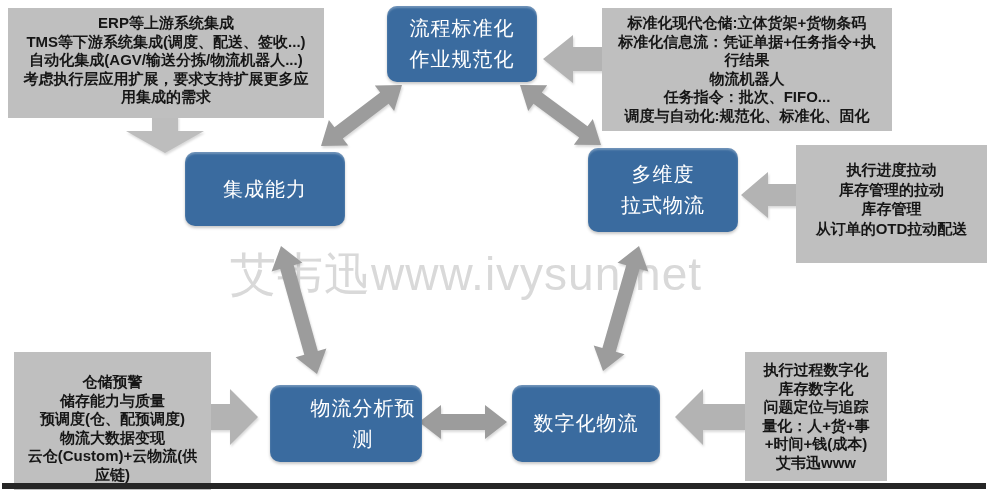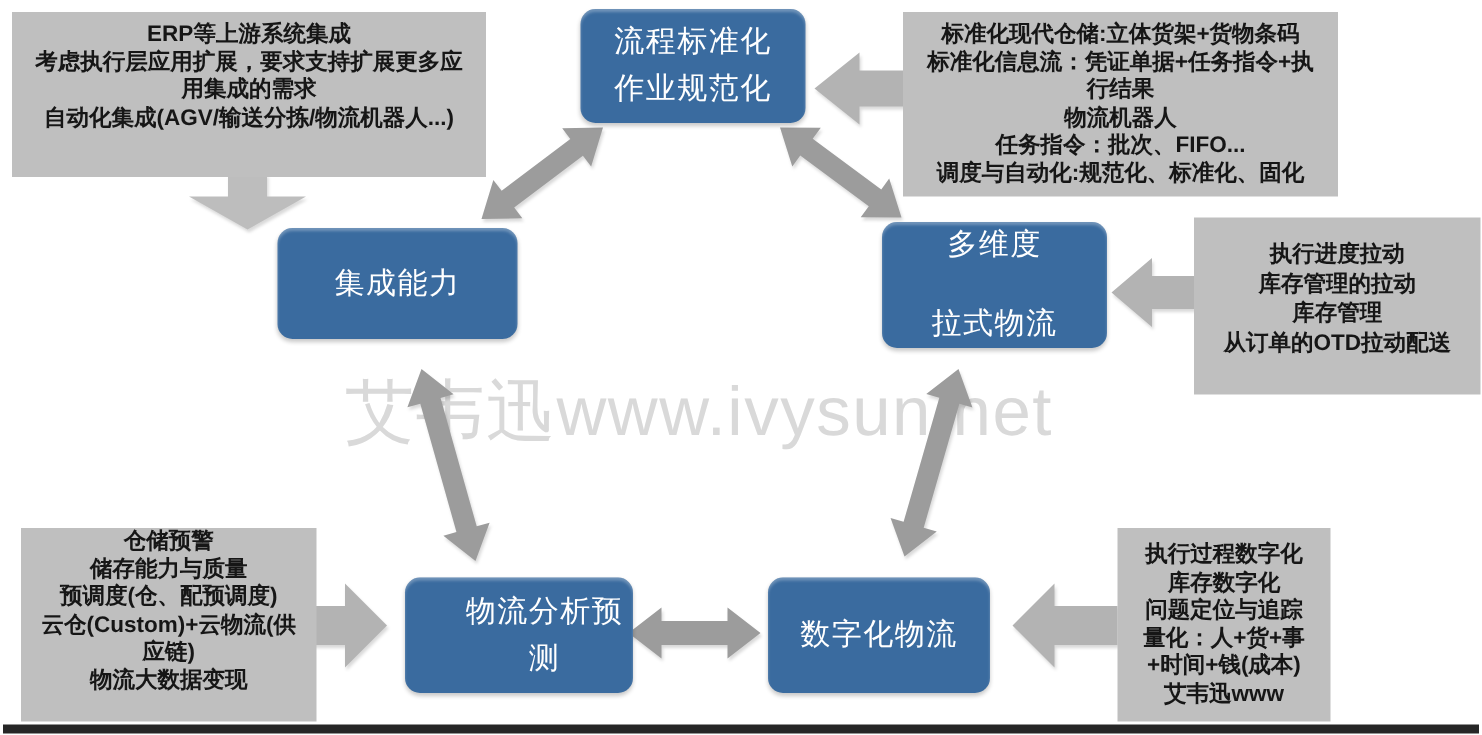--- a/index.html
+++ b/index.html
@@ -24,35 +24,35 @@
     background:var(--node-blue,#3a6b9f);
     border-radius:10px;
     box-shadow:inset 0 2px 2px rgba(255,255,255,.28), 0 2px 3px rgba(0,0,0,.22);
     color:var(--node-text,#fff);
     display:flex;flex-direction:column;align-items:center;justify-content:center;
     font-weight:400;font-size:20px;line-height:1.55;letter-spacing:1px;
     text-align:center;box-sizing:border-box;
   }
   .node-process{left:387px;top:6px;width:150px;height:76px;}
   .node-integration{left:185px;top:152px;width:160px;height:74px;}
-  .node-pull{left:588px;top:148px;width:150px;height:84px;justify-content:space-between;}
+  .node-pull{left:588px;top:148px;width:150px;height:84px;}
   .node-analysis{left:270px;top:385px;width:152px;height:77px;padding-left:34px;}
   .node-digital{left:512px;top:385px;width:148px;height:77px;}
   
   .note{
     position:absolute;z-index:3;
     background:var(--note-gray,#bfbfbf);
     color:var(--note-text,#161616);
     font-weight:700;font-size:15px;line-height:18.5px;
     padding:6px 9px;box-sizing:border-box;text-align:center;
   }
   .note-integration{left:8px;top:8px;width:316px;min-height:110px;}
   .note-standardization{left:602px;top:8px;width:290px;min-height:107px;}
   .note-pull{left:796px;top:145px;width:191px;min-height:118px;padding-top:15px;line-height:19.5px;}
-  .note-analysis{left:14px;top:352px;width:197px;min-height:129px;padding-top:0;}
+  .note-analysis{left:14px;top:352px;width:197px;min-height:129px;padding-top:21px;}
   .note-digital{left:745px;top:352px;width:142px;min-height:129px;padding-top:9px;}
   
   .footer-bar{
     position:absolute;left:2px;right:2px;bottom:1px;height:6px;z-index:3;
     background:var(--footer-bar,#262626);
   }
 </style>
 </head>
 <body>
 
@@ -68,22 +68,23 @@
       <polygon points="745,404 703,404 703,389 675,417 703,445 703,430 745,430" fill="#b3b3b3"></polygon>
       <polygon points="321.0,146.0 348.2,145.5 342.8,138.4 388.6,103.8 394.1,111.0 402.0,85.0 374.8,85.5 380.2,92.6 334.4,127.2 328.9,120.0" fill="#9c9c9c"></polygon>
       <polygon points="520.0,85.0 528.2,111.0 533.5,103.7 579.2,137.5 573.8,144.8 601.0,145.0 592.8,119.0 587.5,126.3 541.8,92.5 547.2,85.2" fill="#9c9c9c"></polygon>
       <polygon points="419.0,422.0 441.0,439.0 441.0,430.0 485.0,430.0 485.0,439.0 507.0,422.0 485.0,405.0 485.0,414.0 441.0,414.0 441.0,405.0" fill="#9c9c9c"></polygon>
       <polygon points="281.0,246.0 271.6,271.5 280.2,269.1 304.3,354.7 295.6,357.2 317.0,374.0 326.4,348.5 317.8,350.9 293.7,265.3 302.4,262.8" fill="#9c9c9c"></polygon>
       <polygon points="639.0,246.0 617.5,262.7 626.2,265.2 602.4,347.9 593.7,345.4 603.0,371.0 624.5,354.3 615.8,351.8 639.6,269.1 648.3,271.6" fill="#9c9c9c"></polygon>
     </svg>
 
   <div class="note note-integration">
       <div class="note-line">ERP等上游系统集成</div>
+      <div class="note-line">TMS等下游系统集成(调度、配送、签收...)</div>
+      <div class="note-line">自动化集成(AGV/输送分拣/物流机器人...)</div>
       <div class="note-line">考虑执行层应用扩展，要求支持扩展更多应用集成的需求</div>
-      <div class="note-line">自动化集成(AGV/输送分拣/物流机器人...)</div>
     </div>
 
   <div class="note note-standardization">
       <div class="note-line">标准化现代仓储:立体货架+货物条码</div>
       <div class="note-line">标准化信息流：凭证单据+任务指令+执行结果</div>
       <div class="note-line">物流机器人</div>
       <div class="note-line">任务指令：批次、FIFO...</div>
       <div class="note-line">调度与自动化:规范化、标准化、固化</div>
     </div>
 
@@ -91,22 +92,22 @@
       <div class="note-line">执行进度拉动</div>
       <div class="note-line">库存管理的拉动</div>
       <div class="note-line">库存管理</div>
       <div class="note-line">从订单的OTD拉动配送</div>
     </div>
 
   <div class="note note-analysis">
       <div class="note-line">仓储预警</div>
       <div class="note-line">储存能力与质量</div>
       <div class="note-line">预调度(仓、配预调度)</div>
+      <div class="note-line">物流大数据变现</div>
       <div class="note-line">云仓(Custom)+云物流(供应链)</div>
-      <div class="note-line">物流大数据变现</div>
     </div>
 
   <div class="note note-digital">
       <div class="note-line">执行过程数字化</div>
       <div class="note-line">库存数字化</div>
       <div class="note-line">问题定位与追踪</div>
       <div class="note-line">量化：人+货+事+时间+钱(成本)</div>
       <div class="note-line">艾韦迅www</div>
     </div>
 

